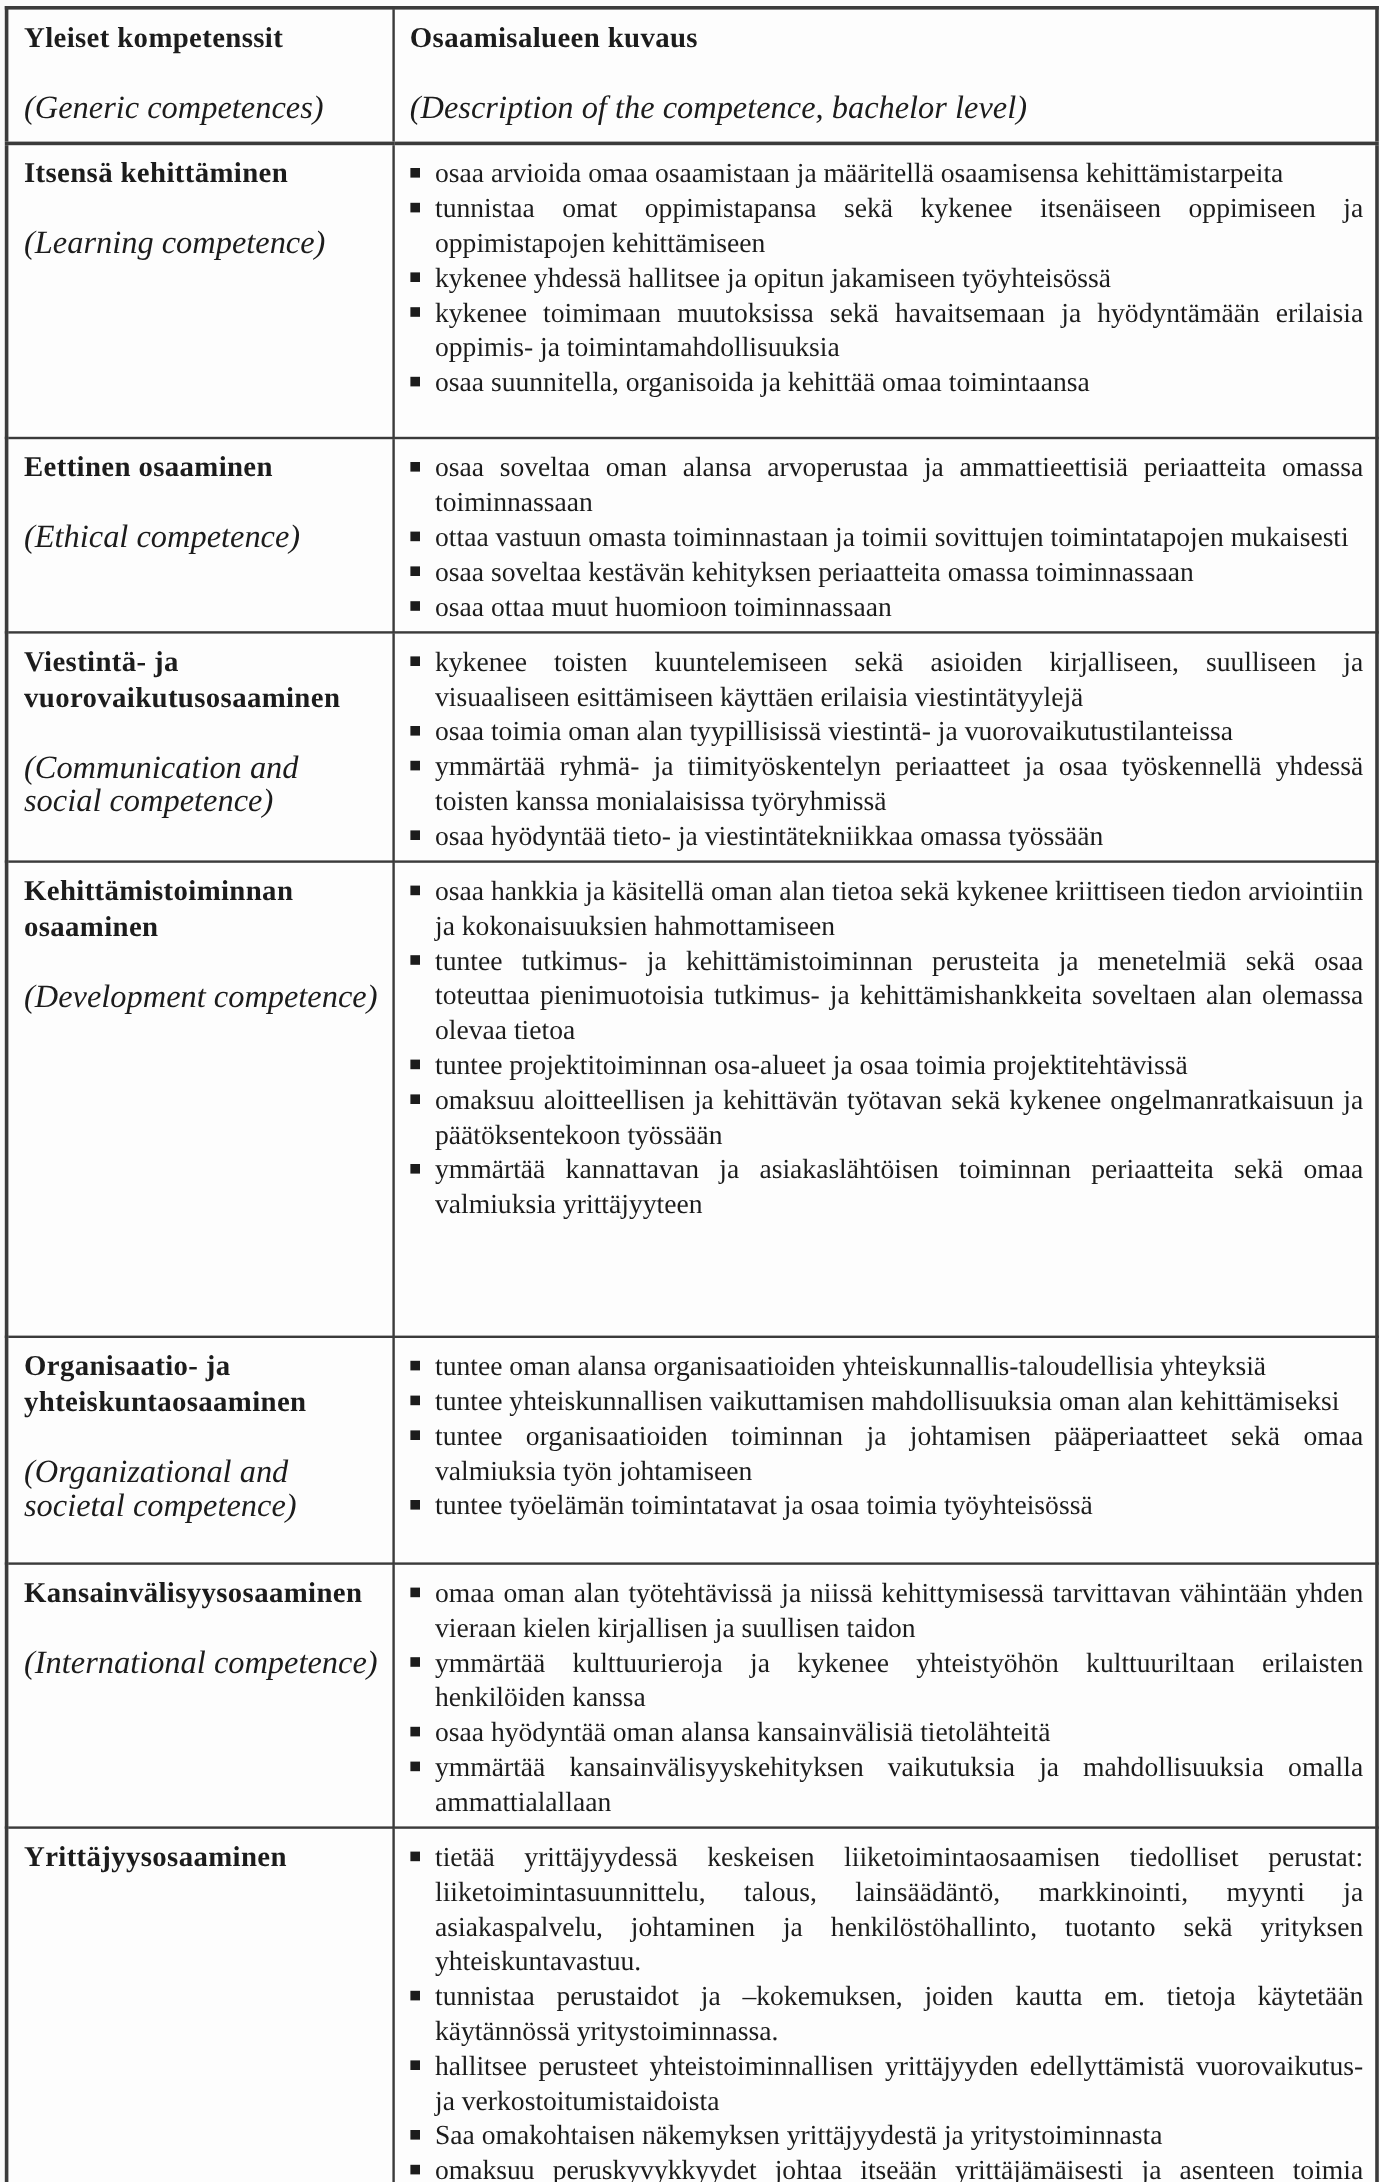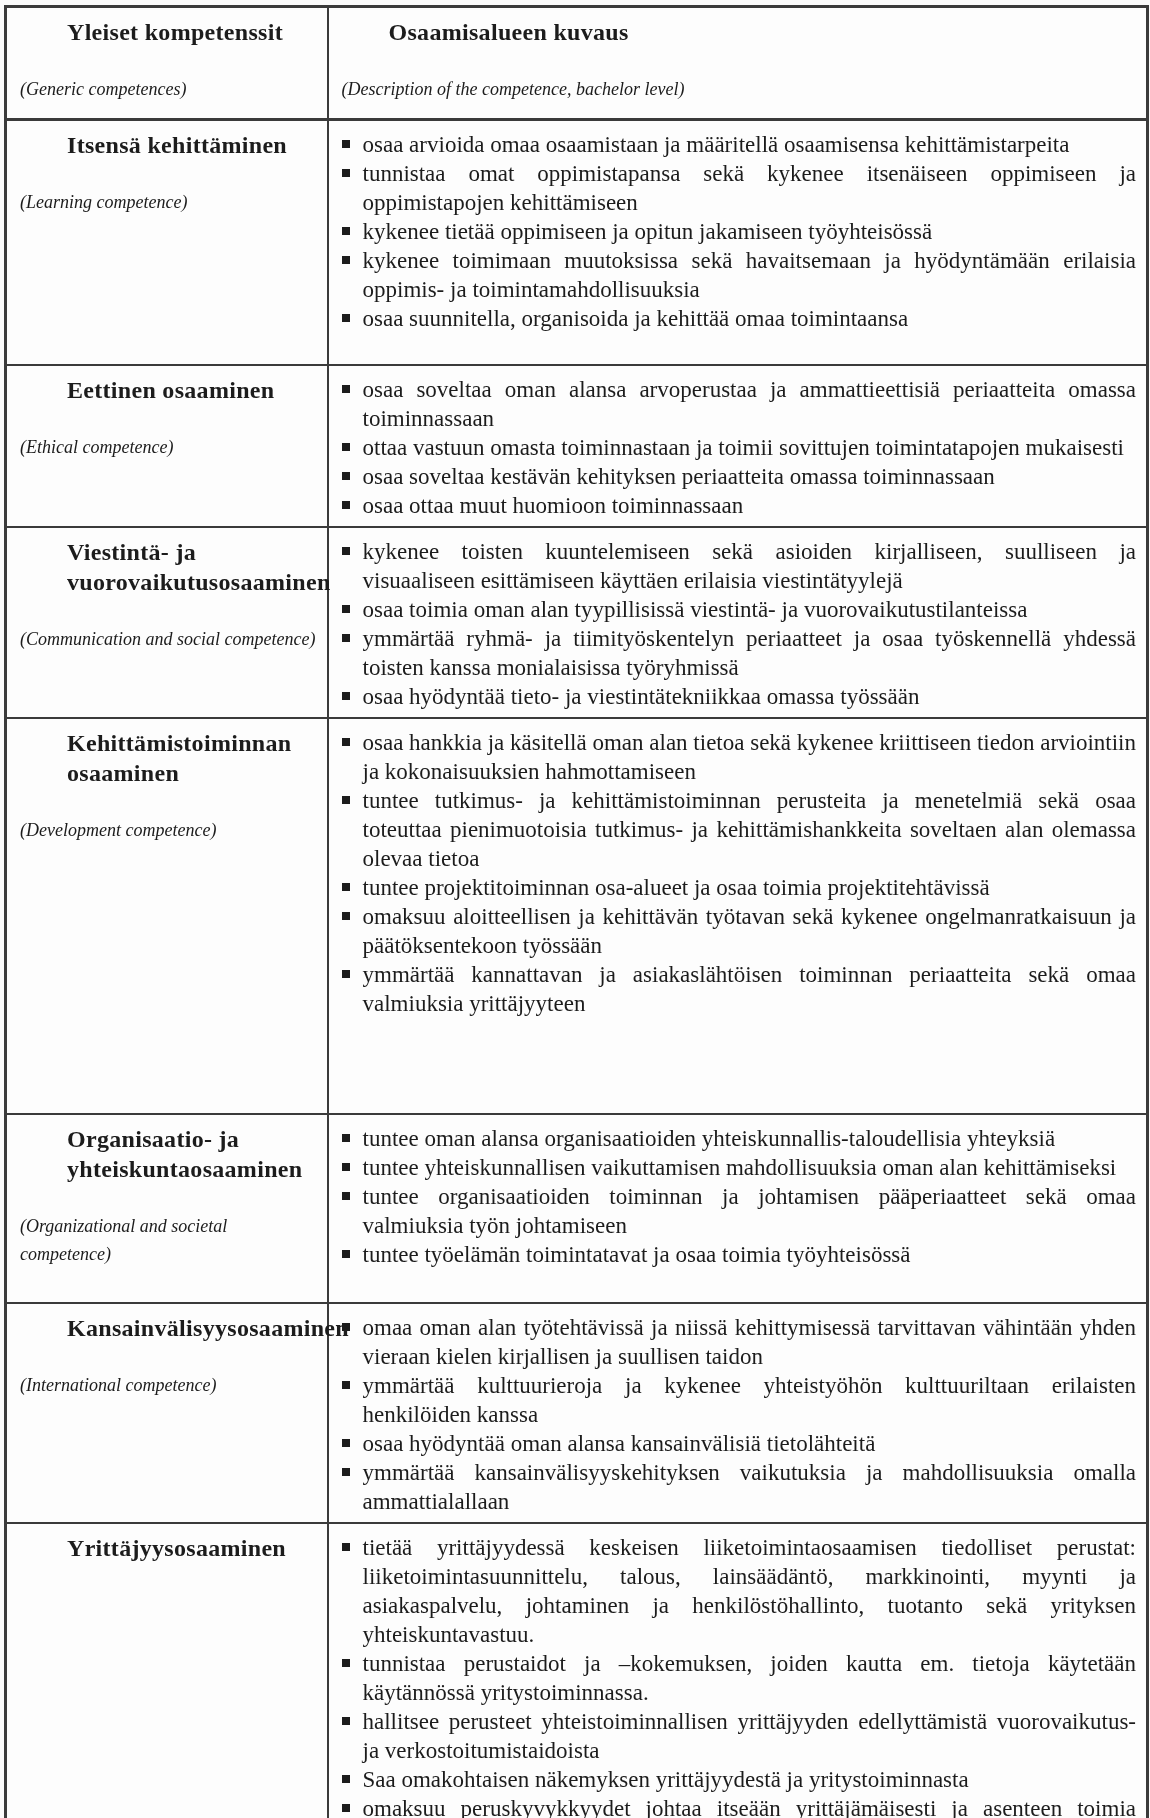--- a/index.html
+++ b/index.html
@@ -38,26 +38,25 @@
     text-align: left;
     padding: 9px 10px 6px 13px;
     font-size: 23px;
     line-height: 29px;
   }
   .cell-title {
     font-weight: bold;
     font-size: 24px;
     line-height: 30px;
     letter-spacing: 0.3px;
-    margin-left: 47px;
   }
   .cell-subtitle {
     font-style: italic;
     font-weight: normal;
-    font-size: 18px;
+    font-size: 27px;
     line-height: 28px;
     margin-top: 28px;
   }
   .right-head, .right-cell {
     padding-left: 22px;
     padding-right: 16px;
   }
   ul.bullet-list {
     margin: 0;
     padding: 0;
@@ -120,21 +119,21 @@
               <li class="bullet-item">
                 <span class="bullet-mark"></span>
                 <span class="bullet-text">osaa arvioida omaa osaamistaan ja määritellä osaamisensa kehittämistarpeita</span>
               </li>
               <li class="bullet-item">
                 <span class="bullet-mark"></span>
                 <span class="bullet-text">tunnistaa omat oppimistapansa sekä kykenee itsenäiseen oppimiseen ja oppimistapojen kehittämiseen</span>
               </li>
               <li class="bullet-item">
                 <span class="bullet-mark"></span>
-                <span class="bullet-text">kykenee tietää oppimiseen ja opitun jakamiseen työyhteisössä</span>
+                <span class="bullet-text">kykenee yhdessä hallitsee ja opitun jakamiseen työyhteisössä</span>
               </li>
               <li class="bullet-item">
                 <span class="bullet-mark"></span>
                 <span class="bullet-text">kykenee toimimaan muutoksissa sekä havaitsemaan ja hyödyntämään erilaisia oppimis- ja toimintamahdollisuuksia</span>
               </li>
               <li class="bullet-item">
                 <span class="bullet-mark"></span>
                 <span class="bullet-text">osaa suunnitella, organisoida ja kehittää omaa toimintaansa</span>
               </li>
             </ul>

